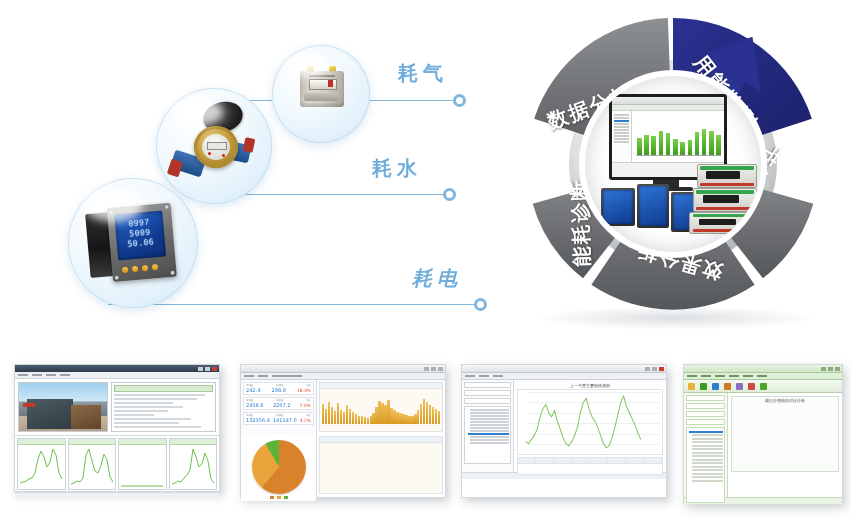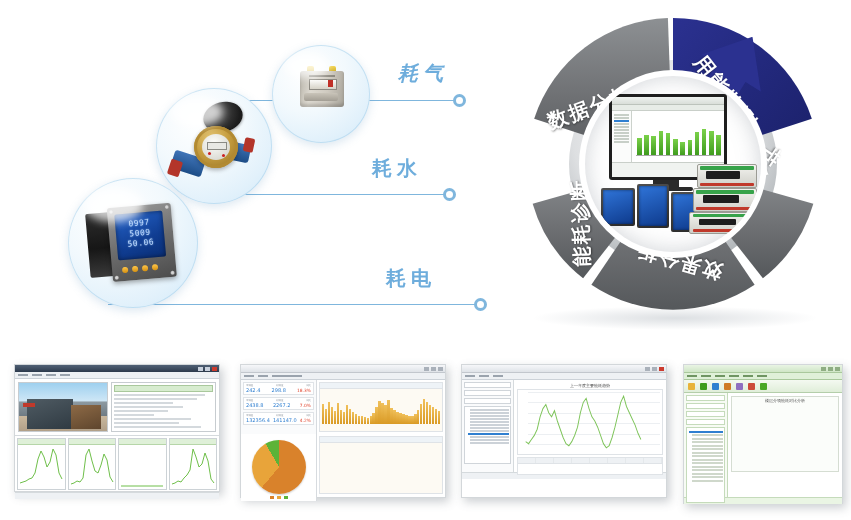--- a/index.html
+++ b/index.html
@@ -252,29 +252,29 @@
 </style>
 </head>
 <body>
 
 <div class="stage">
 
   <div class="left-panel">
 
     <div class="conn" style="left:196px;top:100px;width:262px;"></div>
     <div class="node" style="left:453px;top:94px;"></div>
-    <div class="legend-label" style="left:398px;top:60px;font-style:italic;">耗气</div>
+    <div class="legend-label" style="left:398px;top:60px;">耗气</div>
 
     <div class="conn" style="left:196px;top:194px;width:252px;"></div>
     <div class="node" style="left:443px;top:188px;"></div>
     <div class="legend-label" style="left:372px;top:155px;">耗水</div>
 
     <div class="conn" style="left:108px;top:304px;width:371px;"></div>
     <div class="node" style="left:474px;top:298px;"></div>
-    <div class="legend-label" style="left:386px;top:265px;">耗电</div>
+    <div class="legend-label" style="left:412px;top:265px;font-style:italic;">耗电</div>
 
     <div class="bubble bubble-gas">
       <div class="gas-dev">
         <div class="gas-cap l"></div>
         <div class="gas-cap r"></div>
         <div class="gas-body"></div>
         <div class="gas-line"></div>
         <div class="gas-win"></div>
         <div class="gas-red"></div>
         <div class="gas-low"></div>

